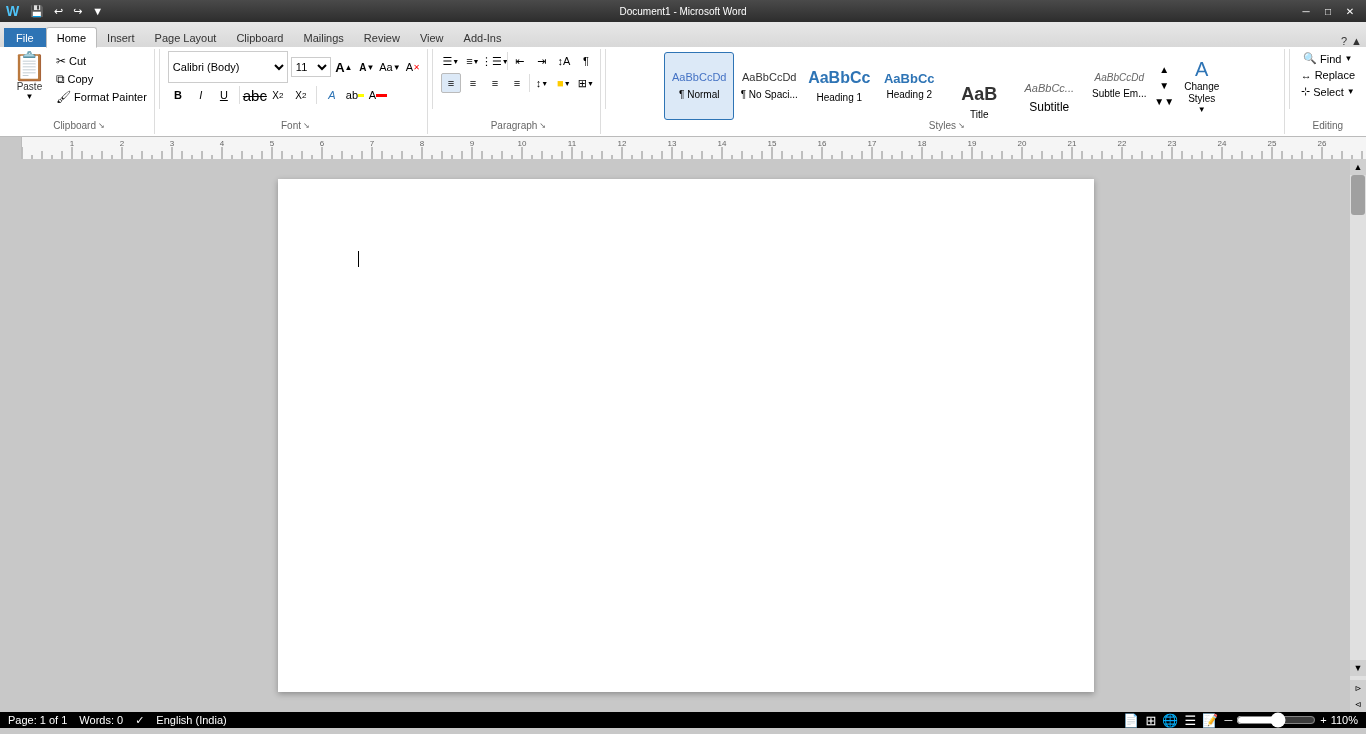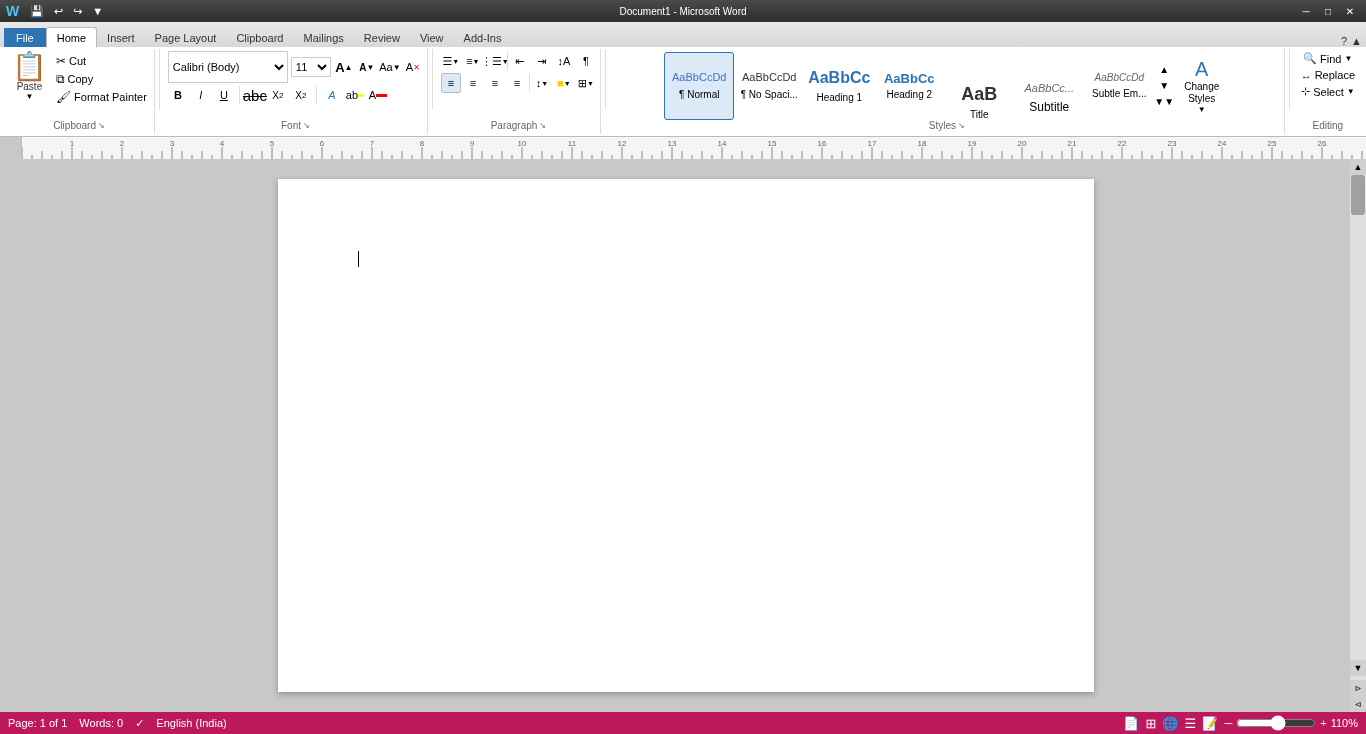--- a/index.html
+++ b/index.html
@@ -184,22 +184,22 @@
       padding: 72px 80px;
       position: relative;
     }
     #cursor { width: 1px; height: 16px; background: #000; display: inline-block; animation: blink 1s step-end infinite; }
     @keyframes blink { 0%,100%{opacity:1} 50%{opacity:0} }
     #scrollbar-right { width: 16px; background: #e0e0e0; display: flex; flex-direction: column; }
     .scroll-btn { width: 16px; height: 16px; display: flex; align-items: center; justify-content: center; font-size: 9px; cursor: pointer; background: #d0d0d0; }
 
     
     #status-bar {
-      height: 22px;
-      background: #be185d;
+      height: 16px;
+      background: #000000;
       display: flex;
       align-items: center;
       padding: 0 8px;
       justify-content: space-between;
       color: white;
       font-size: 11px;
     }
     #status-left { display: flex; gap: 12px; align-items: center; }
     #status-right { display: flex; gap: 6px; align-items: center; }
     .status-item { cursor: pointer; }

